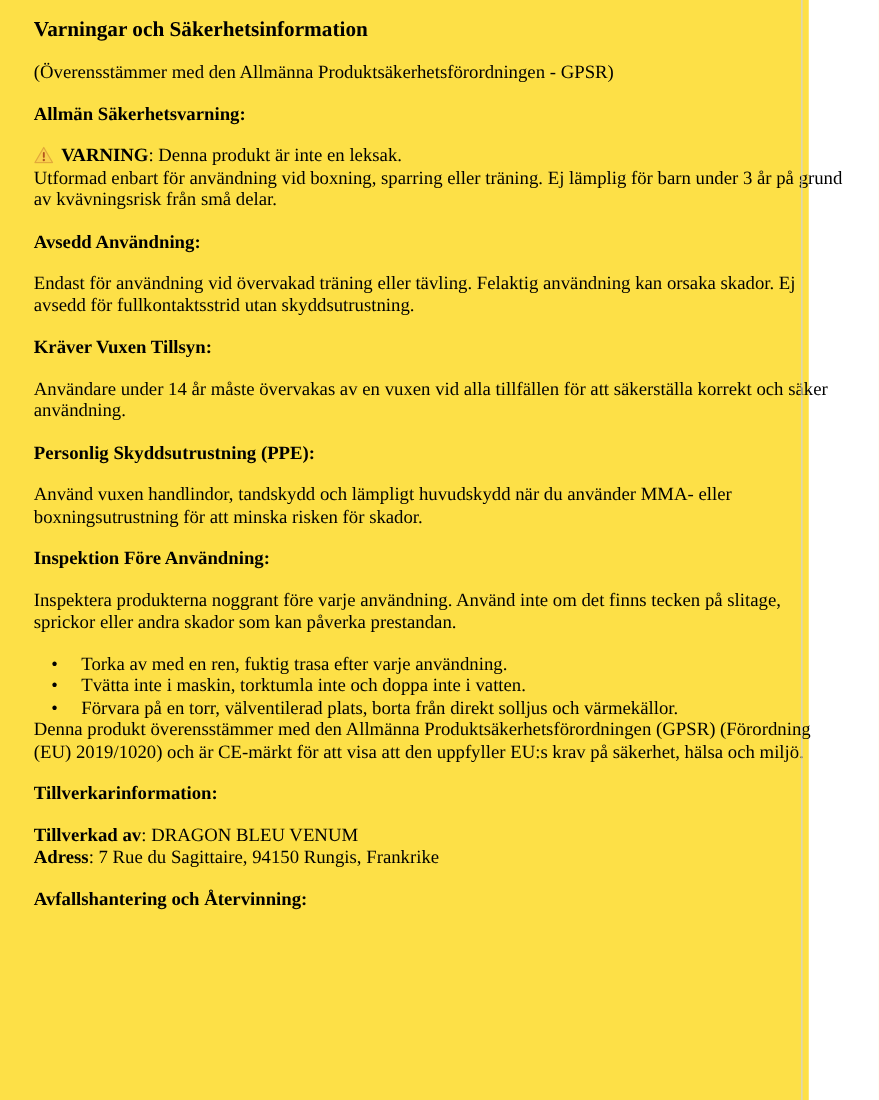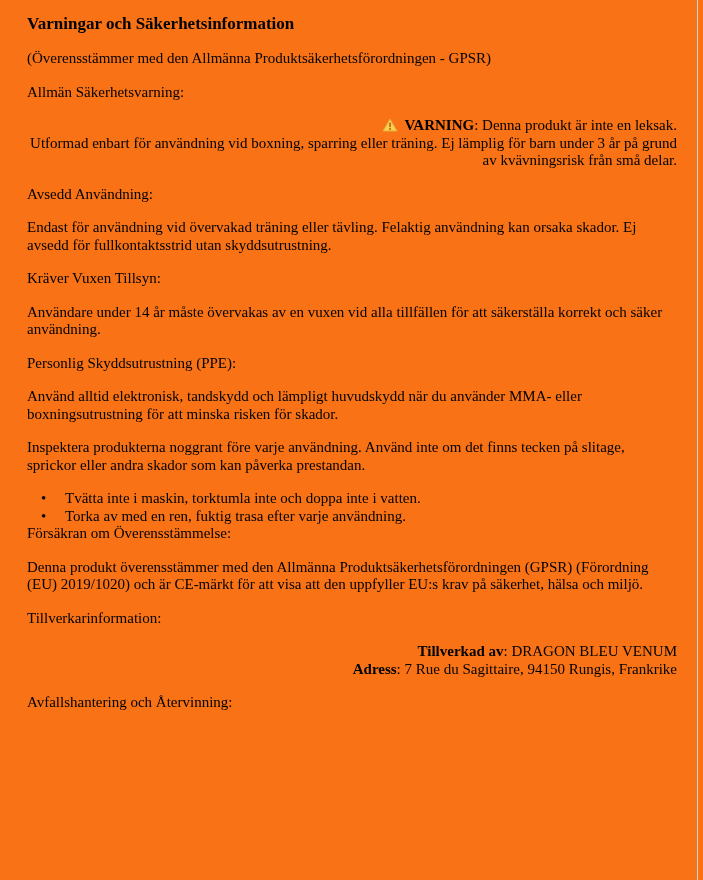--- a/index.html
+++ b/index.html
@@ -10,51 +10,50 @@
   body {
     width: 703px;
     height: 880px;
     font-family: "Liberation Serif", "DejaVu Serif", serif;
     color: #000000;
     position: relative;
     overflow: hidden;
   }
   .page {
     position: relative;
-    width: 703px;
+    width: 647px;
     height: 880px;
-    background: #f97316;
+    background: #fde047;
   }
   .content {
     padding: 14px 26px 0 27px;
     width: 650px;
     font-size: 15px;
     line-height: 17.5px;
   }
   .doc-title {
     font-size: 17px;
     line-height: 20px;
     font-weight: bold;
     margin: 0 0 16px 0;
   }
   .subtitle {
     margin: 0 0 16px 0;
   }
   .heading {
-    font-weight: normal;
+    font-weight: bold;
     font-size: 15px;
     line-height: 17.5px;
     margin: 0 0 16px 0;
   }
   .para {
     margin: 0 0 16px 0;
   }
   .block {
     margin: 0 0 16px 0;
-    text-align: right;
   }
   .line {
     margin: 0;
   }
   .bold-label {
     font-weight: bold;
   }
   ul.bullets {
     list-style: none;
     margin: 0;
@@ -106,30 +105,31 @@
       <p class="line">Utformad enbart för användning vid boxning, sparring eller träning. Ej lämplig för barn under 3 år på grund av kvävningsrisk från små delar.</p>
     </div>
 
     <p class="heading">Avsedd Användning:</p>
     <p class="para">Endast för användning vid övervakad träning eller tävling. Felaktig användning kan orsaka skador. Ej avsedd för fullkontaktsstrid utan skyddsutrustning.</p>
 
     <p class="heading">Kräver Vuxen Tillsyn:</p>
     <p class="para">Användare under 14 år måste övervakas av en vuxen vid alla tillfällen för att säkerställa korrekt och säker användning.</p>
 
     <p class="heading">Personlig Skyddsutrustning (PPE):</p>
-    <p class="para">Använd alltid elektronisk, tandskydd och lämpligt huvudskydd när du använder MMA- eller boxningsutrustning för att minska risken för skador.</p>
+    <p class="para">Använd vuxen handlindor, tandskydd och lämpligt huvudskydd när du använder MMA- eller boxningsutrustning för att minska risken för skador.</p>
 
+    <p class="heading">Inspektion Före Användning:</p>
     <p class="para">Inspektera produkterna noggrant före varje användning. Använd inte om det finns tecken på slitage, sprickor eller andra skador som kan påverka prestandan.</p>
 
     <ul class="bullets">
+      <li>Torka av med en ren, fuktig trasa efter varje användning.</li>
       <li>Tvätta inte i maskin, torktumla inte och doppa inte i vatten.</li>
-      <li>Torka av med en ren, fuktig trasa efter varje användning.</li>
+      <li>Förvara på en torr, välventilerad plats, borta från direkt solljus och värmekällor.</li>
     </ul>
 
-    <p class="heading">Försäkran om Överensstämmelse:</p>
     <p class="para">Denna produkt överensstämmer med den Allmänna Produktsäkerhetsförordningen (GPSR) (Förordning (EU) 2019/1020) och är CE-märkt för att visa att den uppfyller EU:s krav på säkerhet, hälsa och miljö.</p>
 
     <p class="heading">Tillverkarinformation:</p>
     <div class="block">
       <p class="line"><span class="bold-label">Tillverkad av</span><span>: DRAGON BLEU VENUM</span></p>
       <p class="line"><span class="bold-label">Adress</span><span>: 7 Rue du Sagittaire, 94150 Rungis, Frankrike</span></p>
     </div>
 
     <p class="heading">Avfallshantering och Återvinning:</p>
 

